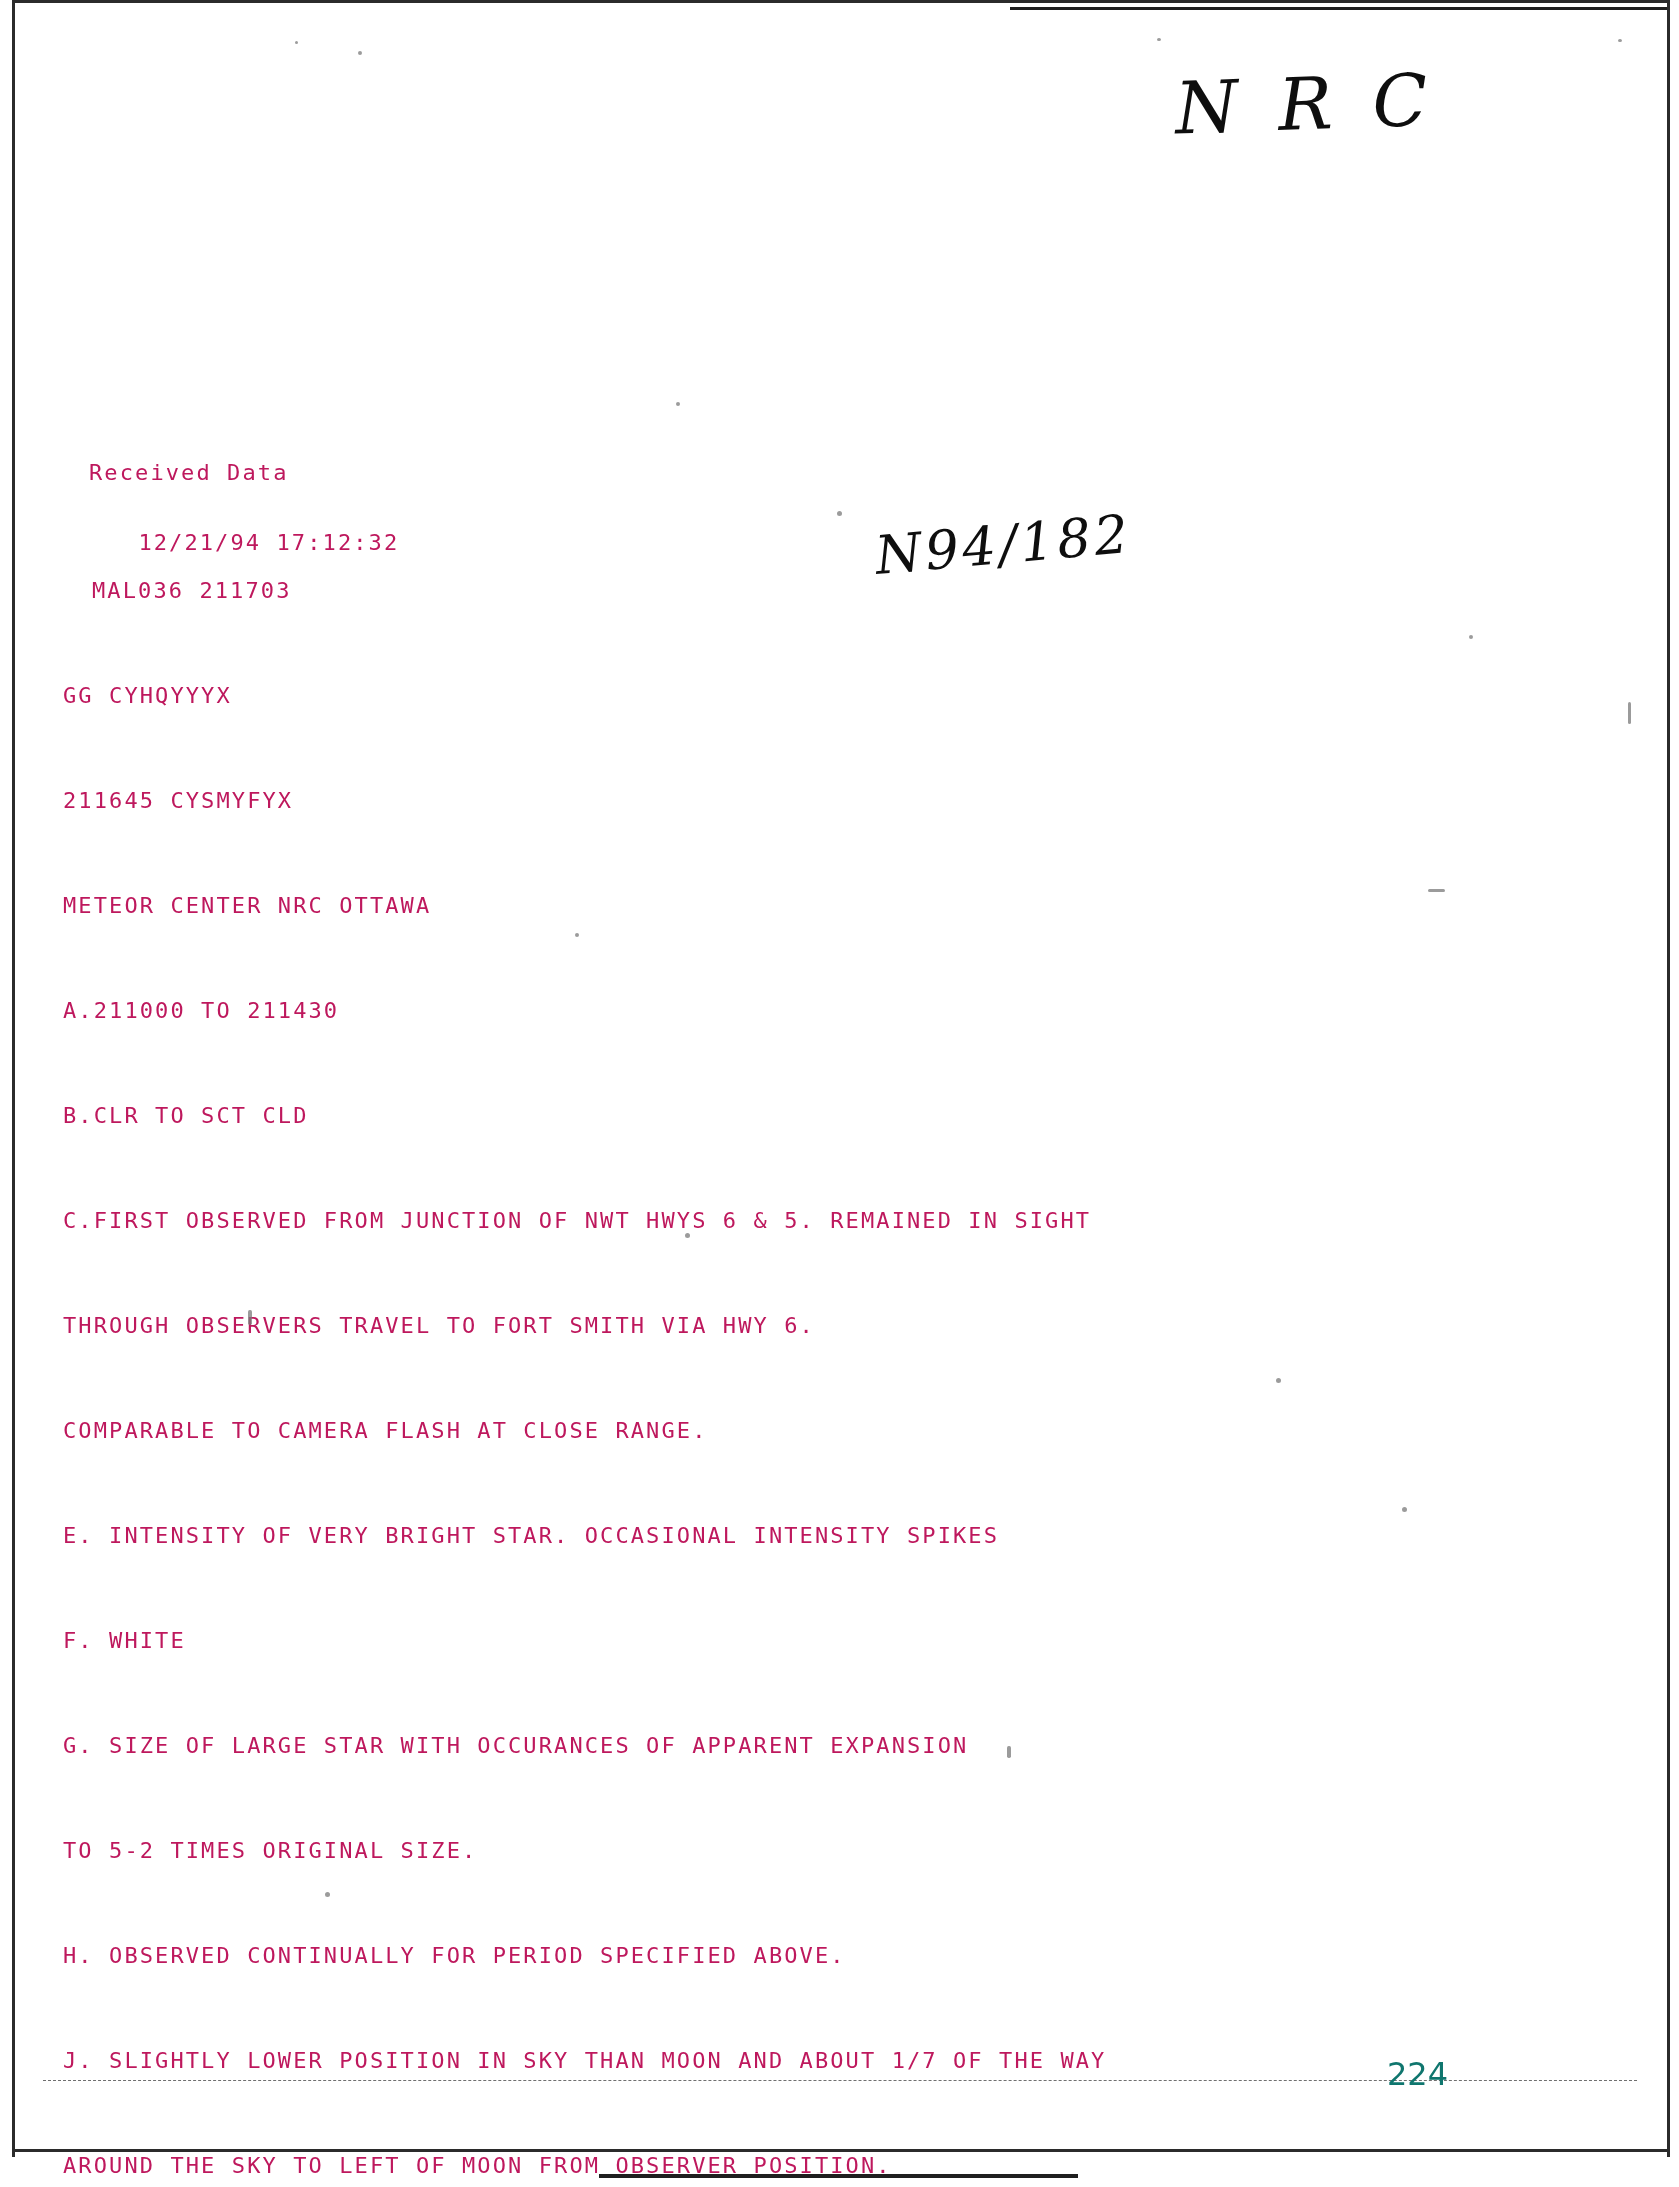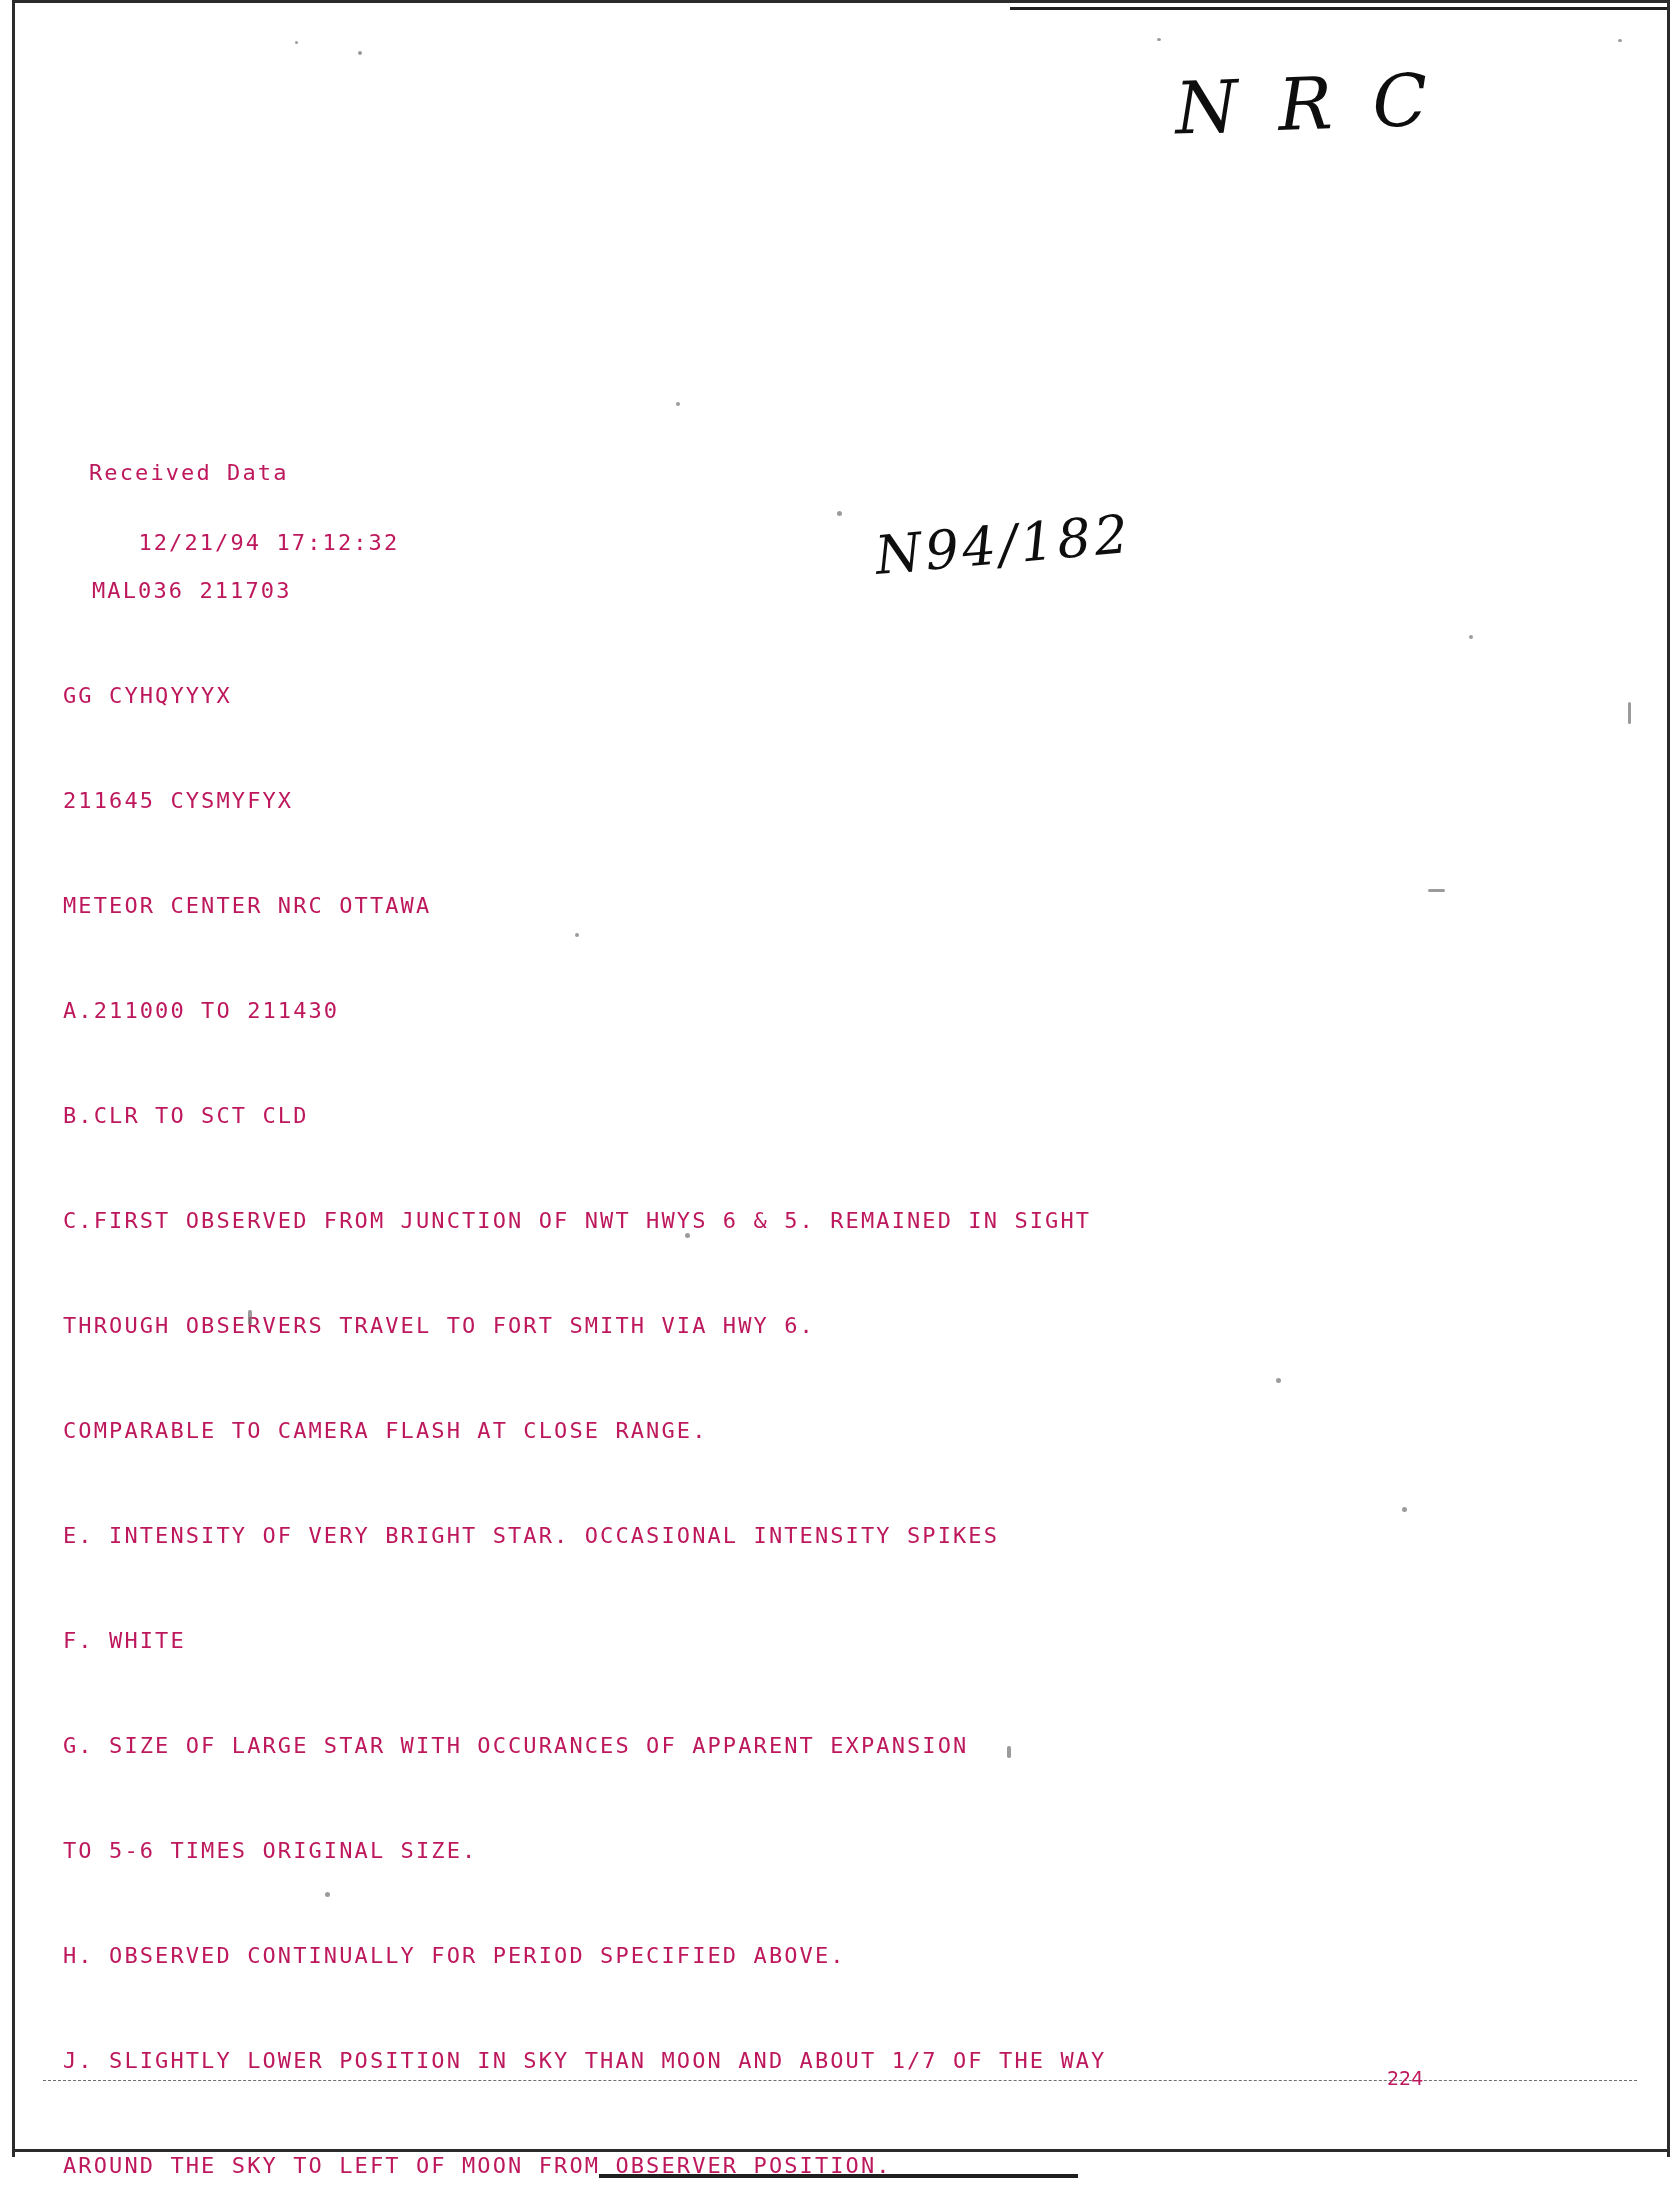--- a/index.html
+++ b/index.html
@@ -128,23 +128,22 @@
   .msg-line {
     display: block;
   }
 
   
   #page-number {
     position: absolute;
     left: 1387px;
     top: 2055px;
     font-family: "DejaVu Sans", sans-serif;
-    font-size: 19px;
-    color: #be185d;
-    margin-top: 12px;
+    font-size: 32px;
+    color: #0f766e;
   }
 
   
   .speck {
     position: absolute;
     background: #7a7a7a;
     border-radius: 50%;
     opacity: .75;
   }
 </style>
@@ -175,21 +174,21 @@
     <span class="msg-line">211645 CYSMYFYX</span>
     <span class="msg-line">METEOR CENTER NRC OTTAWA</span>
     <span class="msg-line">A.211000 TO 211430</span>
     <span class="msg-line">B.CLR TO SCT CLD</span>
     <span class="msg-line">C.FIRST OBSERVED FROM JUNCTION OF NWT HWYS 6 &amp; 5. REMAINED IN SIGHT</span>
     <span class="msg-line">THROUGH OBSERVERS TRAVEL TO FORT SMITH VIA HWY 6.</span>
     <span class="msg-line">COMPARABLE TO CAMERA FLASH AT CLOSE RANGE.</span>
     <span class="msg-line">E. INTENSITY OF VERY BRIGHT STAR. OCCASIONAL INTENSITY SPIKES</span>
     <span class="msg-line">F. WHITE</span>
     <span class="msg-line">G. SIZE OF LARGE STAR WITH OCCURANCES OF APPARENT EXPANSION</span>
-    <span class="msg-line">TO 5-6 TIMES ORIGINAL SIZE.</span>
+    <span class="msg-line">TO 5-2 TIMES ORIGINAL SIZE.</span>
     <span class="msg-line">H. OBSERVED CONTINUALLY FOR PERIOD SPECIFIED ABOVE.</span>
     <span class="msg-line">J. SLIGHTLY LOWER POSITION IN SKY THAN MOON AND ABOUT 1/7 OF THE WAY</span>
     <span class="msg-line">AROUND THE SKY TO LEFT OF MOON FROM OBSERVER POSITION.</span>
   </div>
 
   <div class="dashed-rule"></div>
 
   <div id="page-number">224</div>
 
   <div class="speck" style="left:358px;top:51px;width:4.3px;height:4.3px;"></div>

